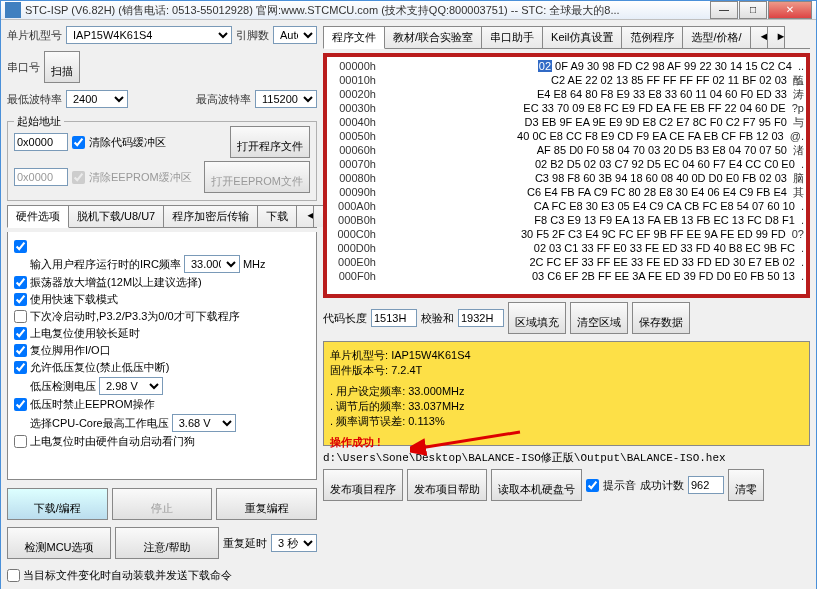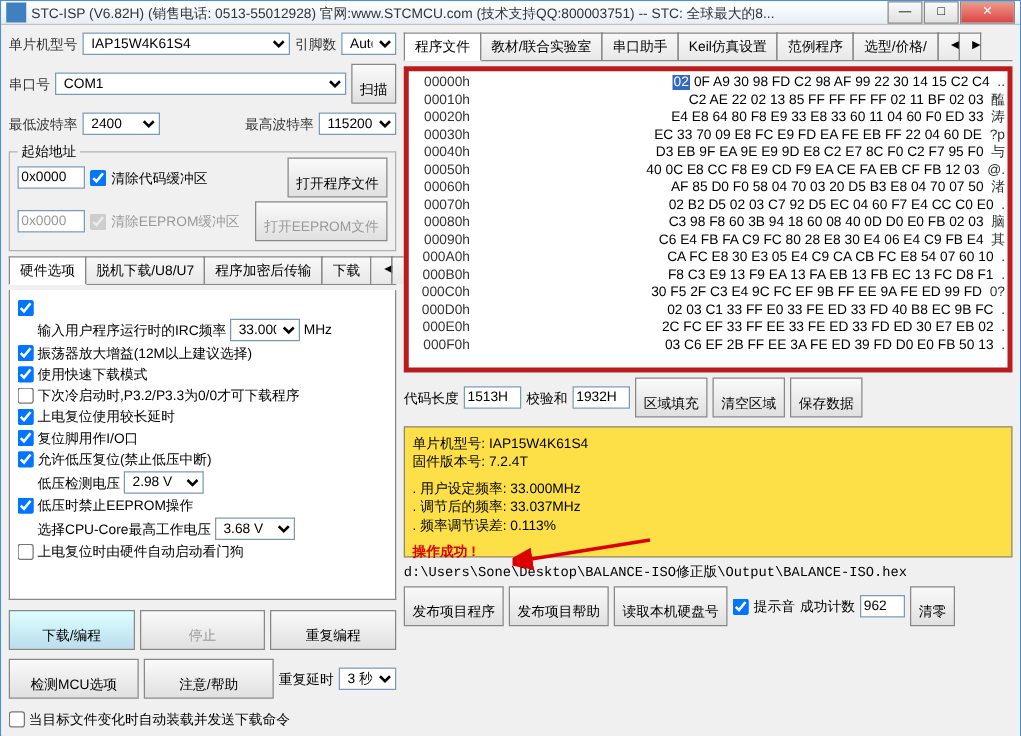--- a/index.html
+++ b/index.html
@@ -58,21 +58,20 @@
 
     <div class="left-panel">
       <div class="row">
         <span class="label">单片机型号</span>
         <select style="flex:1"><option>IAP15W4K61S4</option></select>
         <span class="label">引脚数</span>
         <select style="width:44px"><option>Auto</option></select>
       </div>
       <div class="row">
         <span class="label">串口号</span>
-        <select style="flex:1"><option>COM1</option></select>
         <button class="btn">扫描</button>
       </div>
       <div class="row">
         <span class="label">最低波特率</span>
         <select style="width:62px"><option>2400</option></select>
         <span style="flex:1"></span>
         <span class="label">最高波特率</span>
         <select style="width:62px"><option>115200</option></select>
       </div>
 

